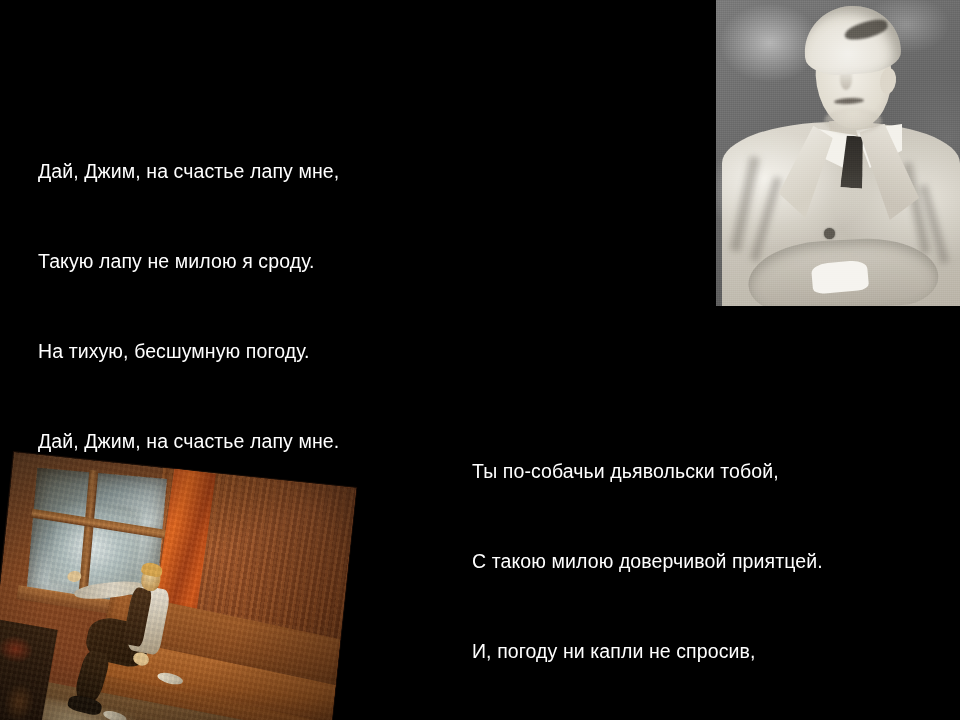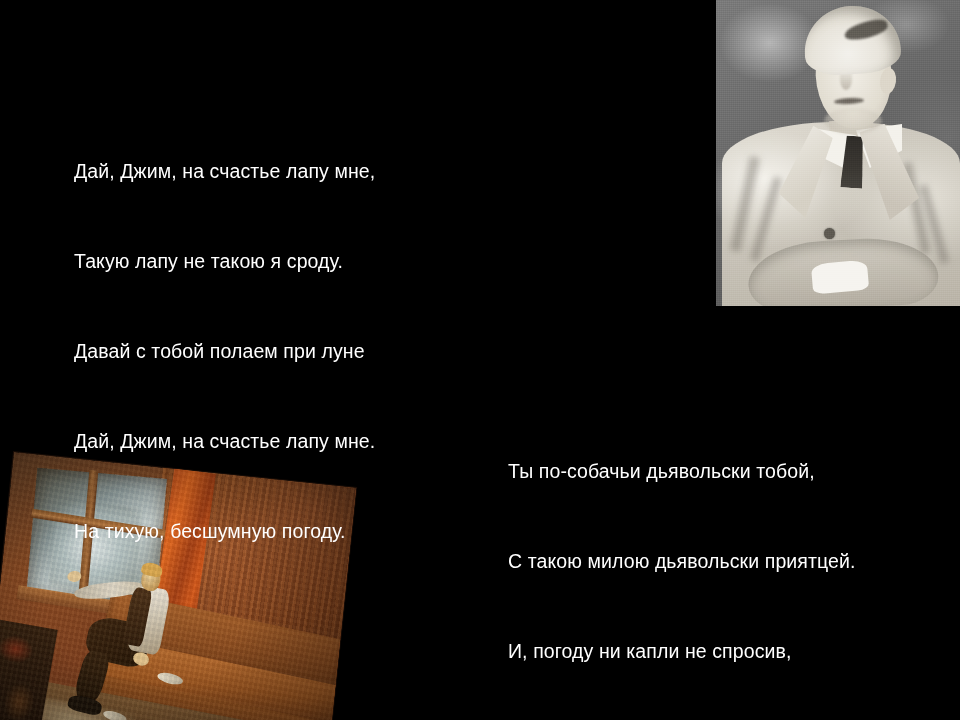--- a/index.html
+++ b/index.html
@@ -23,21 +23,21 @@
     font-size: 19.5px;
     line-height: 30px;
     white-space: pre;
     letter-spacing: 0.1px;
     -webkit-font-smoothing: antialiased;
   }
   .col-left  { left: 38px;  top: 6px;   width: 460px; }
   .col-right { left: 472px; top: 306px; width: 480px; }
 
   .stanza { margin: 0 0 30px 0; }
-  .stanza:last-child { margin-bottom: 0; margin-left: 36px; }
+  .stanza:last-child { margin-bottom: 0; }
   .line { display: block; height: 30px; }
 
   
   .photo {
     position: absolute;
     left: 716px;
     top: 0px;
     width: 244px;
     height: 306px;
     overflow: hidden;
@@ -542,37 +542,36 @@
     <div class="pt-paper"></div>
     <div class="pt-paper2"></div>
     <div class="pt-texture"></div>
     <div class="pt-vignette"></div>
   </div>
 
   <div class="poem-col col-left">
 
     <div class="stanza">
       <span class="line">Дай, Джим, на счастье лапу мне,</span>
-      <span class="line">Такую лапу не такою я сроду.</span>
-      <span class="line">Давай с тобой полаем при луне</span>
+      <span class="line">Такую лапу не милою я сроду.</span>
+      <span class="line">На тихую, бесшумную погоду.</span>
       <span class="line">Дай, Джим, на счастье лапу мне.</span>
-      <span class="line">На тихую, бесшумную погоду.</span>
     </div>
 
     
 
     
 
   </div>
 
   <div class="poem-col col-right">
 
     <div class="stanza">
       <span class="line">Ты по-собачьи дьявольски тобой,</span>
-      <span class="line">С такою милою дьявольски приятцей.</span>
+      <span class="line">С такою милою доверчивой приятцей.</span>
       <span class="line">И, погоду ни капли не спросив,</span>
       
     </div>
 
     
 
     
 
   </div>
 

